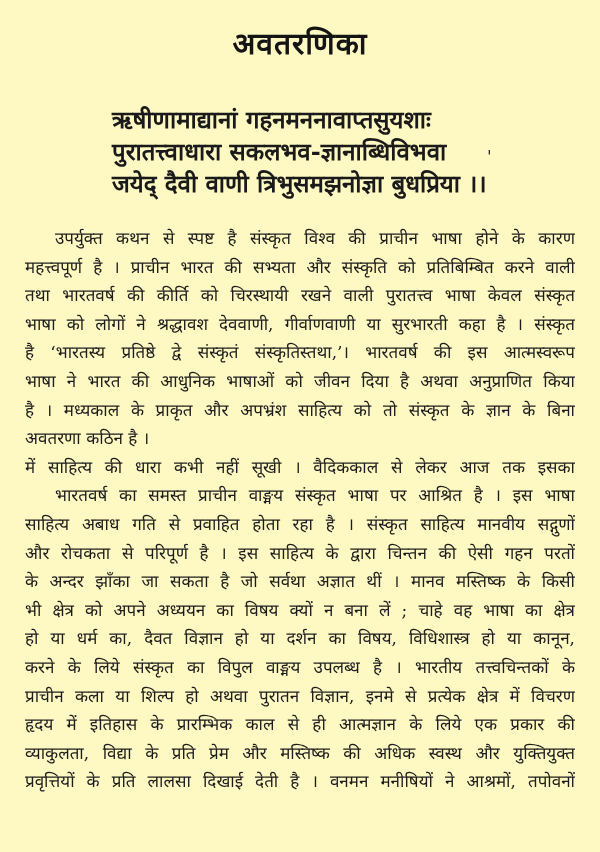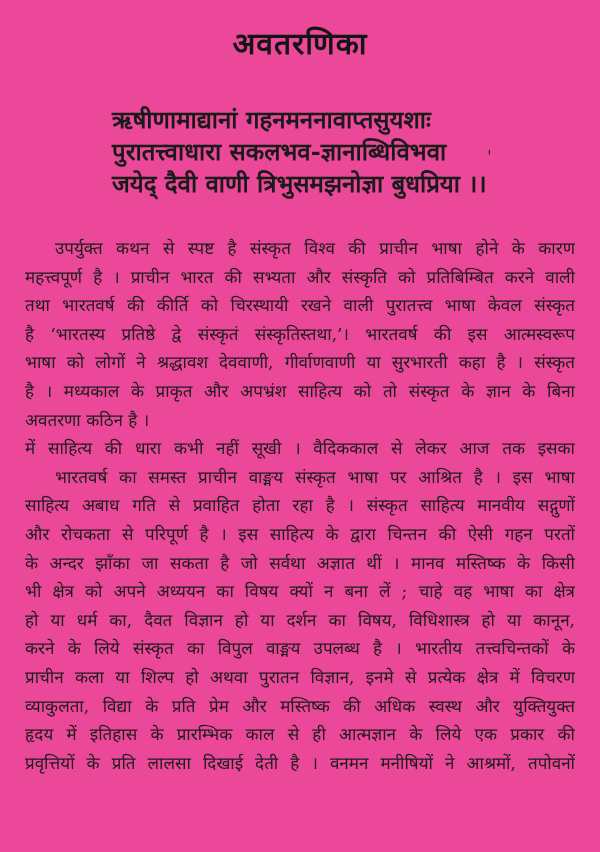--- a/index.html
+++ b/index.html
@@ -5,21 +5,21 @@
   html, body {
     margin: 0;
     padding: 0;
     background: #e8e8e8;
   }
   .page {
     position: relative;
     width: 600px;
     height: 852px;
     margin: 0 auto;
-    background: #ec4899;
+    background: #fef9c3;
     color: #1b1b1b;
     font-family: "DejaVu Serif", "Liberation Serif", serif;
     overflow: hidden;
   }
   .page-title {
     position: absolute;
     top: 22px;
     left: 0;
     width: 100%;
     text-align: center;
@@ -43,21 +43,21 @@
   }
   .stray-mark {
     position: absolute;
     top: 146px;
     left: 487px;
     font-size: 17px;
     color: #2a2a2a;
   }
   .body-text {
     position: absolute;
-    top: 234px;
+    top: 224px;
     left: 25px;
     width: 550px;
     font-size: 17px;
     color: #1c1c1c;
   }
   .para {
     margin: 0;
   }
   .bline {
     height: 28.6px;
@@ -85,33 +85,34 @@
       <div class="verse-line">जयेद् दैवी वाणी त्रिभुसमझनोज्ञा बुधप्रिया ।।</div>
     </div>
 
   <div class="stray-mark">'</div>
 
   <div class="body-text">
       <div class="para">
         <div class="bline indent">उपर्युक्त कथन से स्पष्ट है संस्कृत विश्व की प्राचीन भाषा होने के कारण</div>
         <div class="bline">महत्त्वपूर्ण है । प्राचीन भारत की सभ्यता और संस्कृति को प्रतिबिम्बित करने वाली</div>
         <div class="bline">तथा भारतवर्ष की कीर्ति को चिरस्थायी रखने वाली पुरातत्त्व भाषा केवल संस्कृत</div>
+        <div class="bline">भाषा को लोगों ने श्रद्धावश देववाणी, गीर्वाणवाणी या सुरभारती कहा है । संस्कृत</div>
         <div class="bline">है ‘भारतस्य प्रतिष्ठे द्वे संस्कृतं संस्कृतिस्तथा,’। भारतवर्ष की इस आत्मस्वरूप</div>
-        <div class="bline">भाषा को लोगों ने श्रद्धावश देववाणी, गीर्वाणवाणी या सुरभारती कहा है । संस्कृत</div>
+        <div class="bline">भाषा ने भारत की आधुनिक भाषाओं को जीवन दिया है अथवा अनुप्राणित किया</div>
         <div class="bline">है । मध्यकाल के प्राकृत और अपभ्रंश साहित्य को तो संस्कृत के ज्ञान के बिना</div>
         <div class="bline no-just">अवतरणा कठिन है ।</div>
       </div>
       <div class="para">
         <div class="bline">में साहित्य की धारा कभी नहीं सूखी । वैदिककाल से लेकर आज तक इसका</div>
         <div class="bline indent">भारतवर्ष का समस्त प्राचीन वाङ्मय संस्कृत भाषा पर आश्रित है । इस भाषा</div>
         <div class="bline">साहित्य अबाध गति से प्रवाहित होता रहा है । संस्कृत साहित्य मानवीय सद्गुणों</div>
         <div class="bline">और रोचकता से परिपूर्ण है । इस साहित्य के द्वारा चिन्तन की ऐसी गहन परतों</div>
         <div class="bline">के अन्दर झाँका जा सकता है जो सर्वथा अज्ञात थीं । मानव मस्तिष्क के किसी</div>
         <div class="bline">भी क्षेत्र को अपने अध्ययन का विषय क्यों न बना लें ; चाहे वह भाषा का क्षेत्र</div>
         <div class="bline">हो या धर्म का, दैवत विज्ञान हो या दर्शन का विषय, विधिशास्त्र हो या कानून,</div>
         <div class="bline">करने के लिये संस्कृत का विपुल वाङ्मय उपलब्ध है । भारतीय तत्त्वचिन्तकों के</div>
         <div class="bline">प्राचीन कला या शिल्प हो अथवा पुरातन विज्ञान, इनमे से प्रत्येक क्षेत्र में विचरण</div>
+        <div class="bline">हृदय में इतिहास के प्रारम्भिक काल से ही आत्मज्ञान के लिये एक प्रकार की</div>
         <div class="bline">व्याकुलता, विद्या के प्रति प्रेम और मस्तिष्क की अधिक स्वस्थ और युक्तियुक्त</div>
-        <div class="bline">हृदय में इतिहास के प्रारम्भिक काल से ही आत्मज्ञान के लिये एक प्रकार की</div>
         <div class="bline">प्रवृत्तियों के प्रति लालसा दिखाई देती है । वनमन मनीषियों ने आश्रमों, तपोवनों</div>
       </div>
     </div>
 </div>
 
 </body></html>

